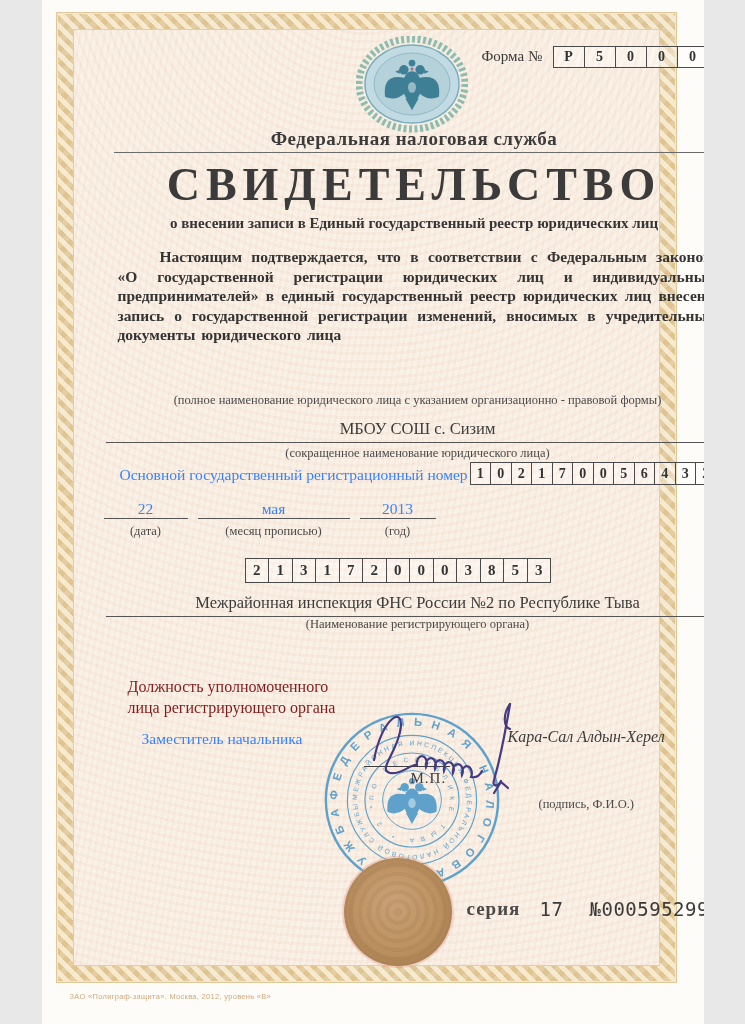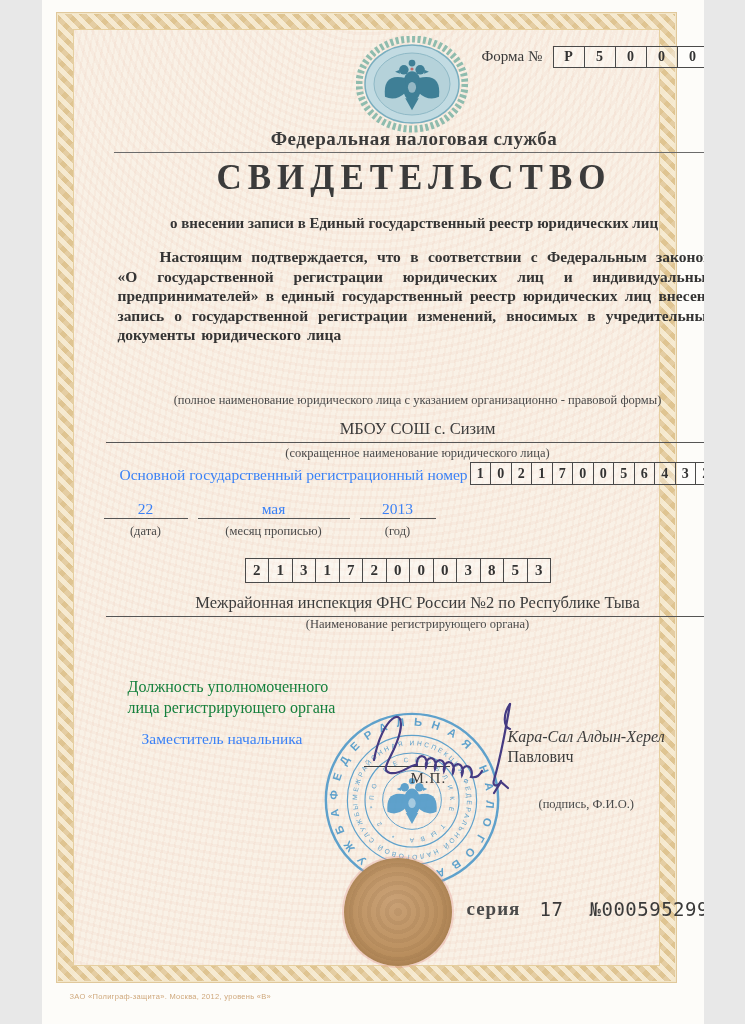--- a/index.html
+++ b/index.html
@@ -37,30 +37,30 @@
   .cells .cell{
     display:flex;align-items:center;justify-content:center;
     border-left:1px solid #4a4a4a;font-weight:bold;color:#333;
   }
   .cells .cell:first-child{border-left:none;}
   .cells-form .cell{width:30px;height:20px;font-size:14px;}
   .cells-ogrn .cell{width:19.5px;height:21px;font-size:14px;}
   .cells-grn .cell{width:22.5px;height:23px;font-size:15px;}
 
   .agency{font-size:19px;font-weight:bold;letter-spacing:.5px;color:#3b3b3b;}
-  .doc-title{font-size:35px;font-weight:bold;letter-spacing:6px;color:#3b3b3b;}
+  .doc-title{font-size:46px;font-weight:bold;letter-spacing:6px;color:#3b3b3b;}
   .doc-subtitle{font-size:15px;font-weight:bold;color:#353535;}
   .main-par{
     font-size:15.5px;font-weight:bold;line-height:19.5px;text-align:justify;
     text-indent:42px;color:#343434;word-spacing:2px;
   }
   .org-name{font-size:16.5px;color:#3c3c3c;line-height:21px;}
   .label-serif{font-size:15.5px;color:#3b82f6;}
   .bold-label{font-weight:bold;font-size:15.5px;color:#343434;}
-  .pos-label{font-size:16px;line-height:21px;color:#15803d;}
+  .pos-label{font-size:16px;line-height:21px;color:#7f1d1d;}
   .signer{font-size:16px;line-height:20px;color:#3c3c3c;}
   .mp{font-size:15px;color:#3c3c3c;letter-spacing:1px;}
   .series-label{font-weight:bold;font-size:19px;color:#4a4a4a;letter-spacing:1px;}
   .series-num{font-family:"DejaVu Sans Mono",monospace;font-size:19px;color:#3a3a3a;letter-spacing:.5px;}
   .gold-seal{
     width:108px;height:108px;border-radius:50%;
     background:
       repeating-radial-gradient(circle at 50% 50%, rgba(120,85,50,0.10) 0 4px, transparent 4px 9px),
       radial-gradient(circle at 45% 40%, #c9a176, #bb905f 62%, #b18557);
     box-shadow:0 0 0 2px rgba(225,150,140,.35), inset 0 0 14px rgba(90,60,30,.28);
@@ -212,21 +212,20 @@
         <path d="M14,62 C22,18 46,6 40,34 C35,57 18,72 30,75 C42,77 50,66 57,67"></path>
         <path d="M57,67 a5,7 0 1,1 9,2 a5,7 0 1,1 9,2 a5,7 0 1,1 9,2 a5,7 0 1,1 9,2 a5,7 0 1,1 9,2 a5,7 0 1,1 9,2 c5,1 9,-2 11,-6"></path>
         <path d="M150,6 C146,30 141,58 134,82 C132,88 137,90 141,83"></path>
         <path d="M150,6 c-7,10 -7,23 0,25"></path>
         <path d="M134,95 l7,-11 l7,6"></path>
       </g>
     </svg>
   </div>
 
   <div class="abs signer" style="left:466px;top:727px;width:170px;font-style:italic;">Кара-Сал Алдын-Херел</div>
-  <div class="abs signer" style="left:466px;top:747px;width:170px;">Павлович</div>
   <div class="abs small-caption" style="left:497px;top:797px;">(подпись, Ф.И.О.)</div>
 
   <div class="abs series-label" style="left:425px;top:898px;">серия</div>
   <div class="abs series-num" style="left:498px;top:898px;">17</div>
   <div class="abs series-num" style="left:548px;top:898px;">№000595299</div>
 
   <div class="abs footer-print" style="left:28px;top:992px;">ЗАО «Полиграф-защита». Москва, 2012, уровень «В»</div>
 </div>
 
 </body></html>

